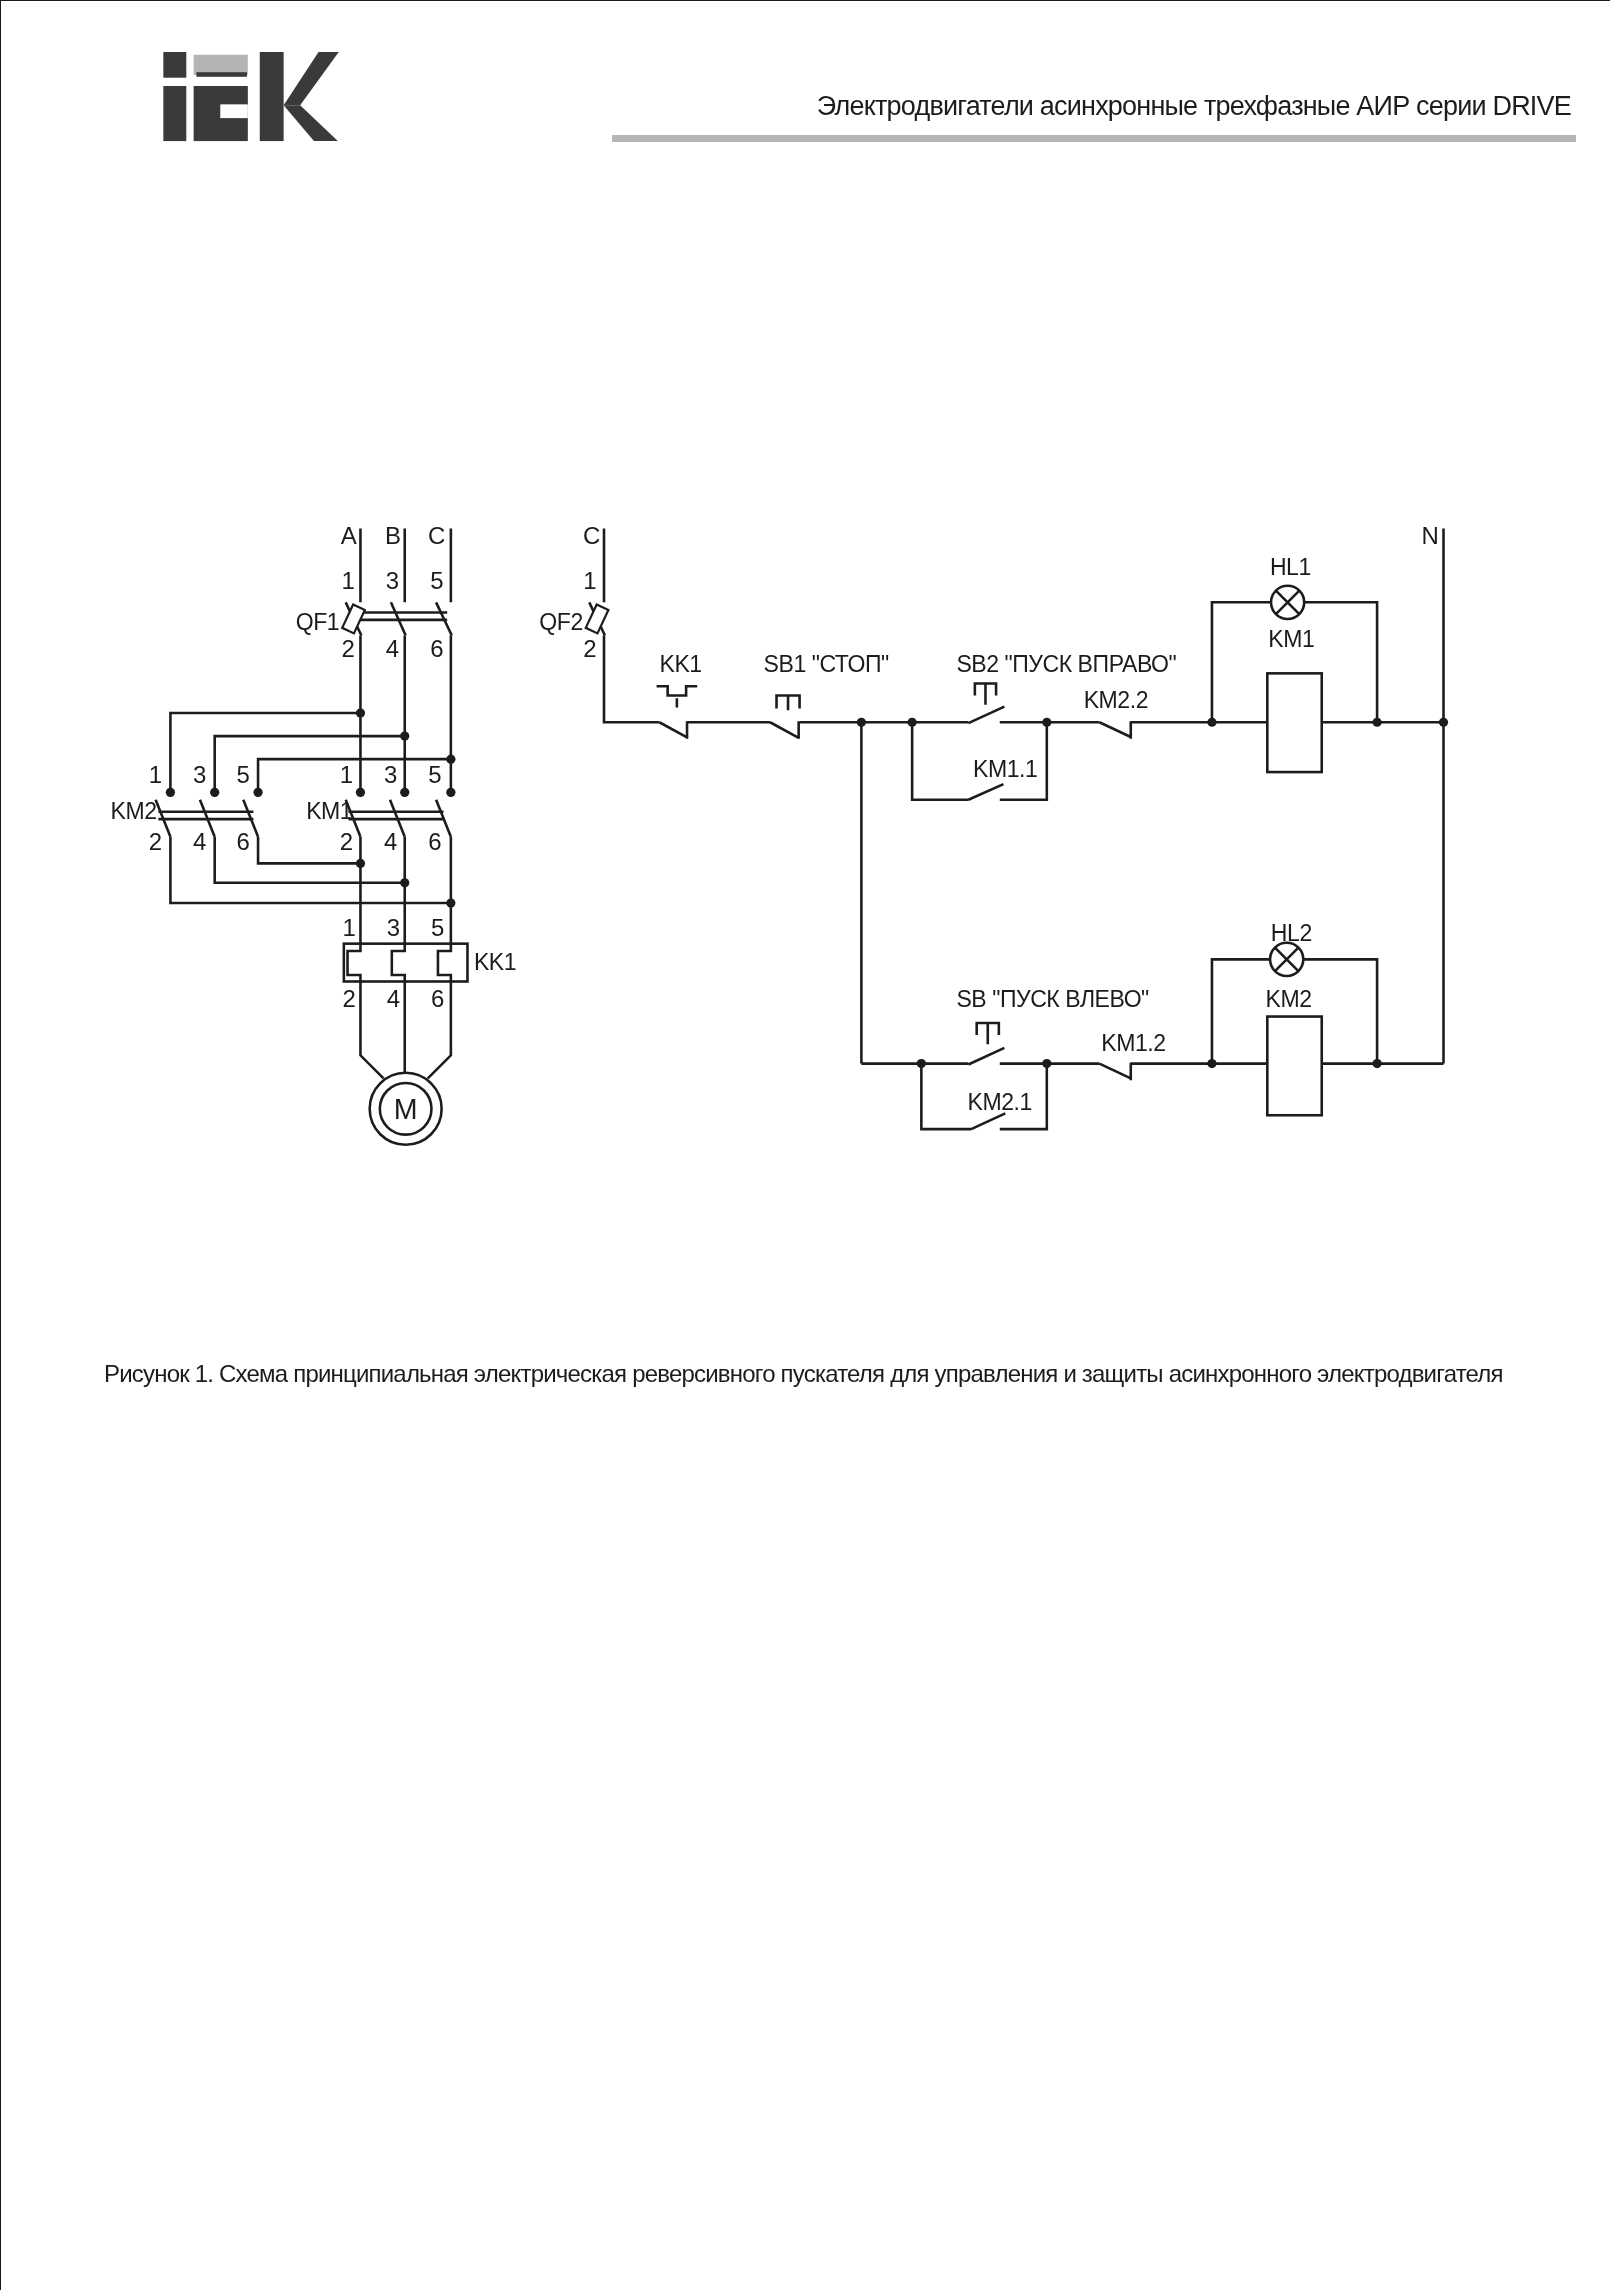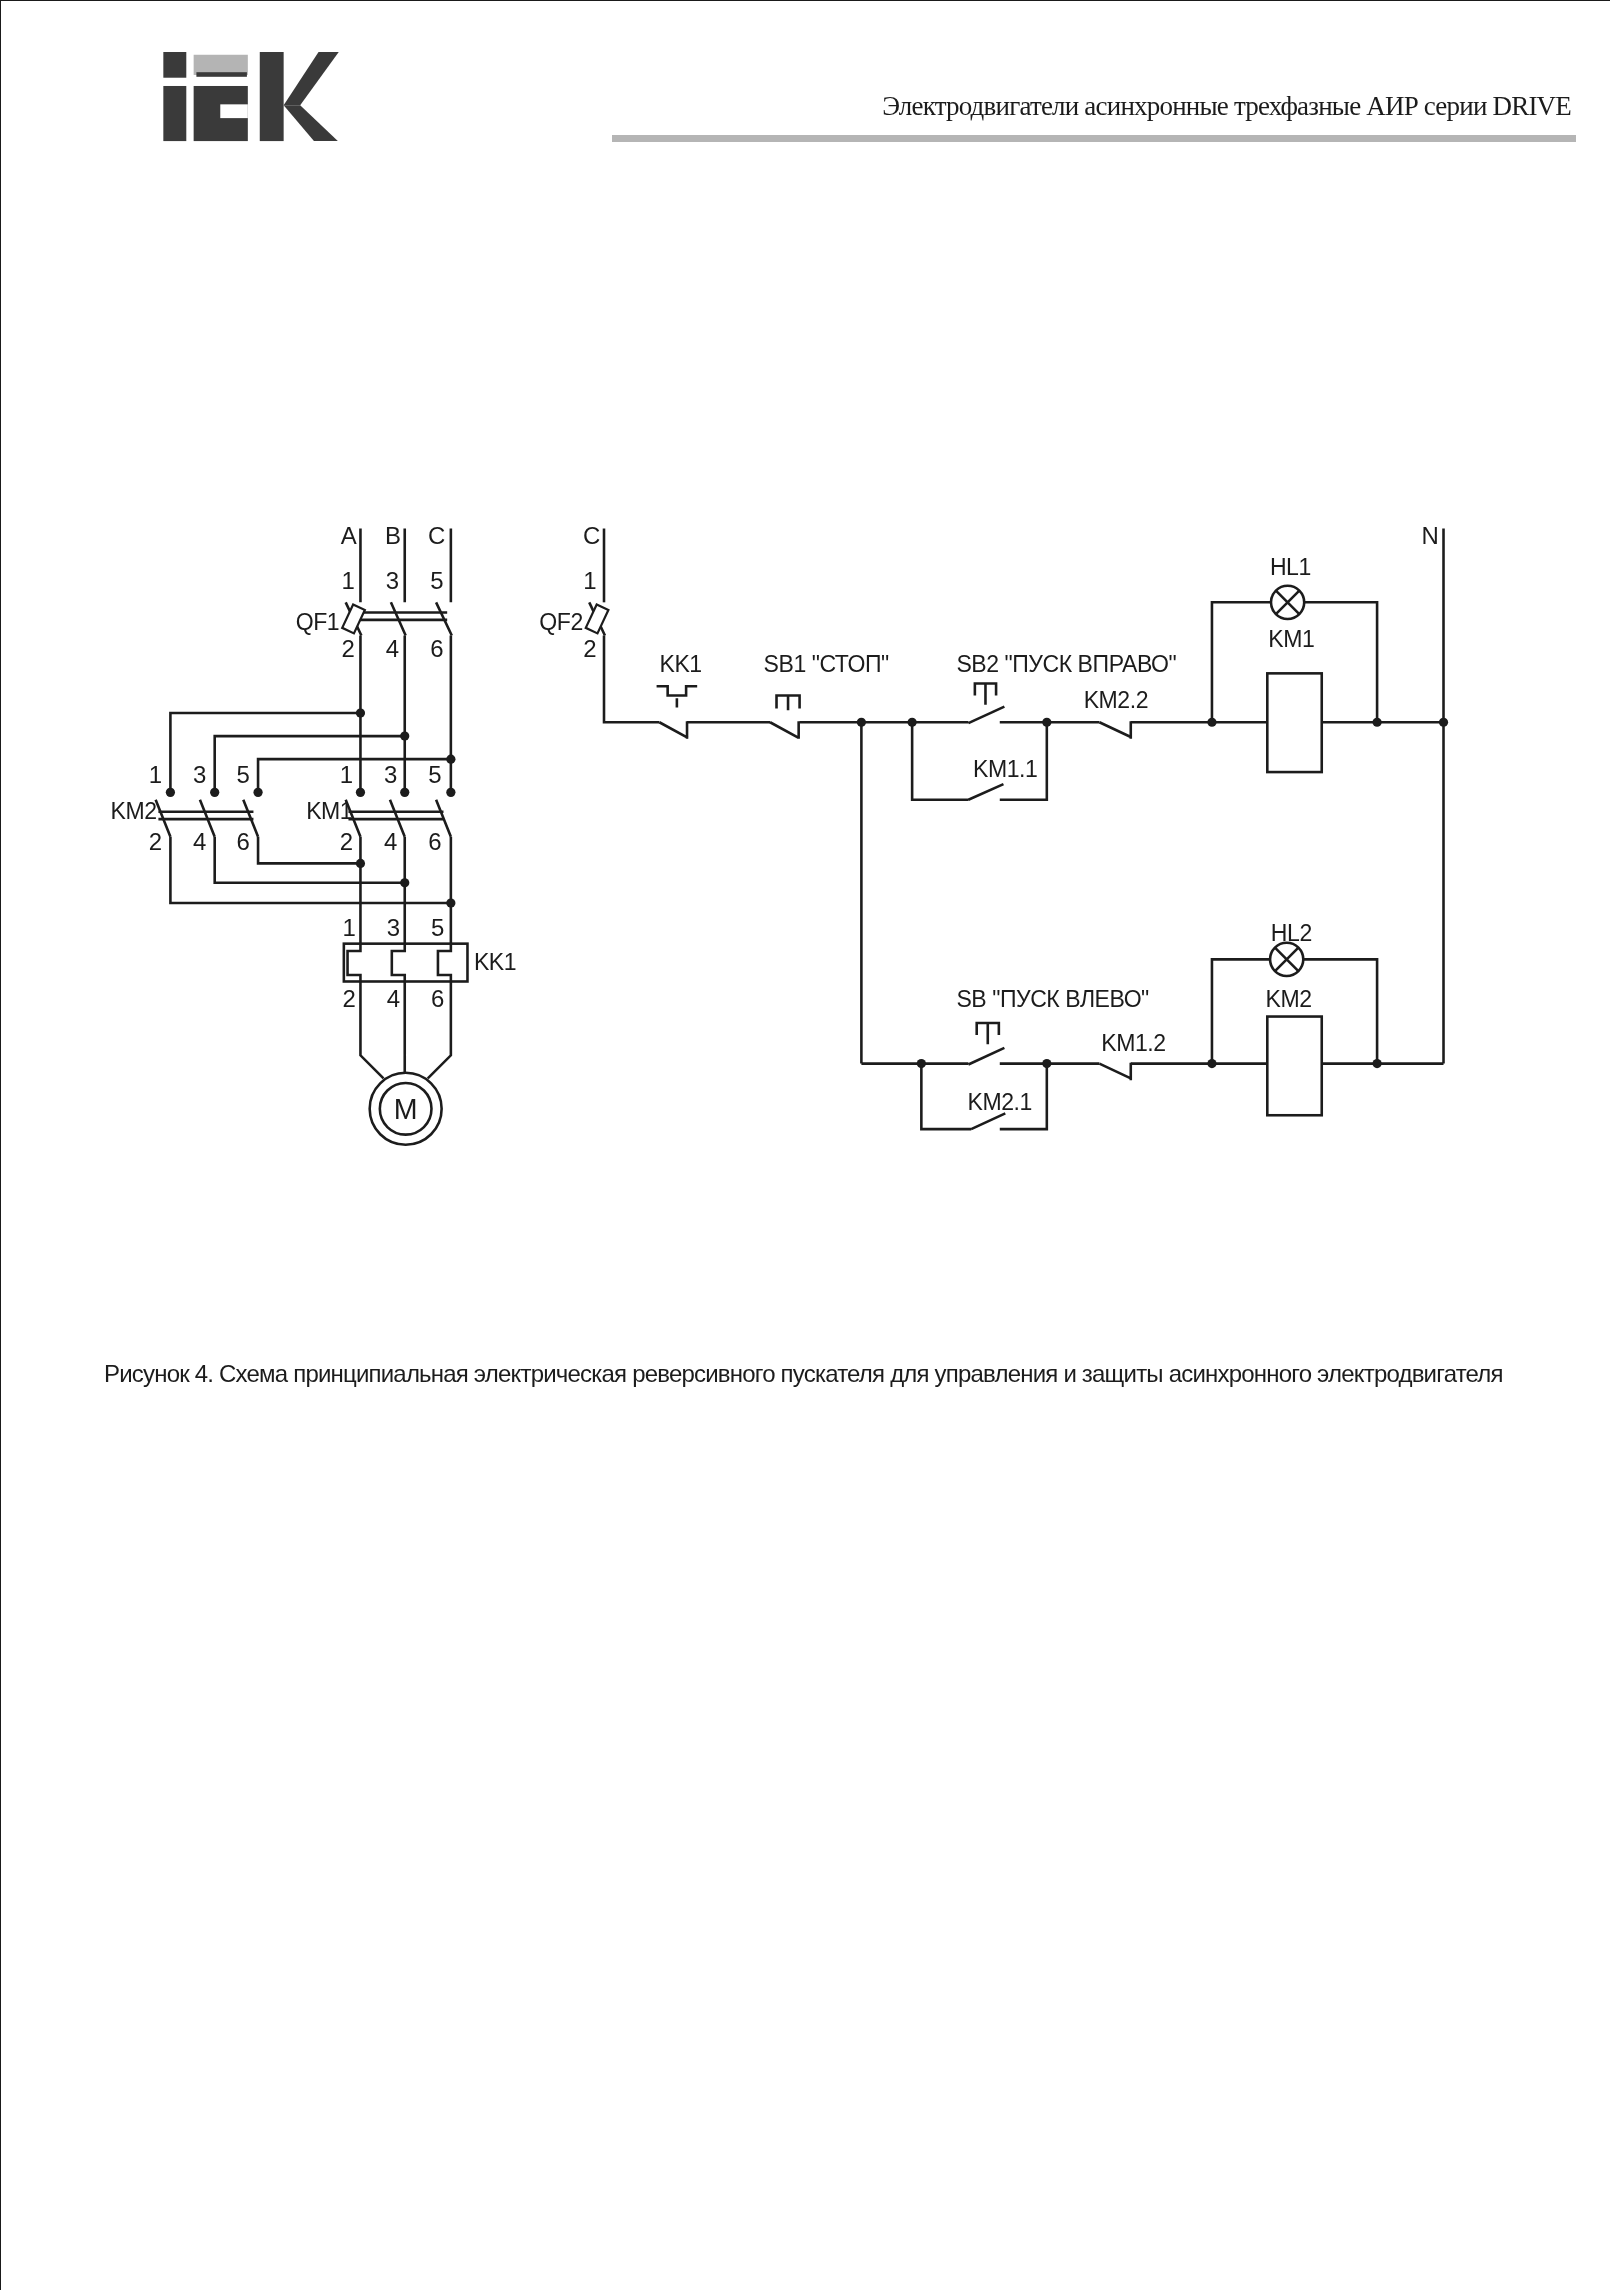--- a/index.html
+++ b/index.html
@@ -10,21 +10,21 @@
     box-sizing:border-box;
     border:1.8px solid #1a1a1a;
     font-family:"Liberation Sans", sans-serif;
     color:#1c1c1c;
     overflow:hidden;
   }
   .logo{position:absolute;left:162px;top:51px;}
   .header-title{
     position:absolute;top:90px;right:39px;
     font-size:27px;line-height:30px;letter-spacing:-0.8px;
-    white-space:nowrap;color:#1c1c1c;font-family:Liberation Serif, serif;
+    white-space:nowrap;color:#1c1c1c;
   }
   .header-rule{
     position:absolute;left:611px;top:134px;width:964px;height:7.4px;
     background:#b5b5b5;
   }
   .schematic{position:absolute;left:0;top:498px;}
   .schematic .w{stroke:#1c1c1c;stroke-width:2.8;fill:none;stroke-linecap:butt;stroke-linejoin:miter;}
   .schematic .box{stroke:#1c1c1c;stroke-width:2.8;fill:none;}
   .schematic .qfrect{stroke:#1c1c1c;stroke-width:2.4;fill:#ffffff;}
   .schematic .dot{fill:#1c1c1c;stroke:none;}
@@ -212,16 +212,16 @@
       <text x="1035" y="1091" text-anchor="start">SB "ПУСК ВЛЕВО"</text>
       <text x="1192" y="1138" text-anchor="start">KM1.2</text>
       <text x="1047" y="1202" text-anchor="start">KM2.1</text>
       <text x="1398" y="1019" text-anchor="middle">HL2</text>
       <text x="1395" y="1091" text-anchor="middle">KM2</text>
 
       <text class="n" x="1558" y="589" text-anchor="end">N</text>
     </g>
   </svg>
 
-  <div class="caption">Рисунок 4. Схема принципиальная электрическая реверсивного пускателя для управления и защиты асинхронного электродвигателя</div>
+  <div class="caption">Рисунок 1. Схема принципиальная электрическая реверсивного пускателя для управления и защиты асинхронного электродвигателя</div>
 
 </div>
 
 
 </body></html>

